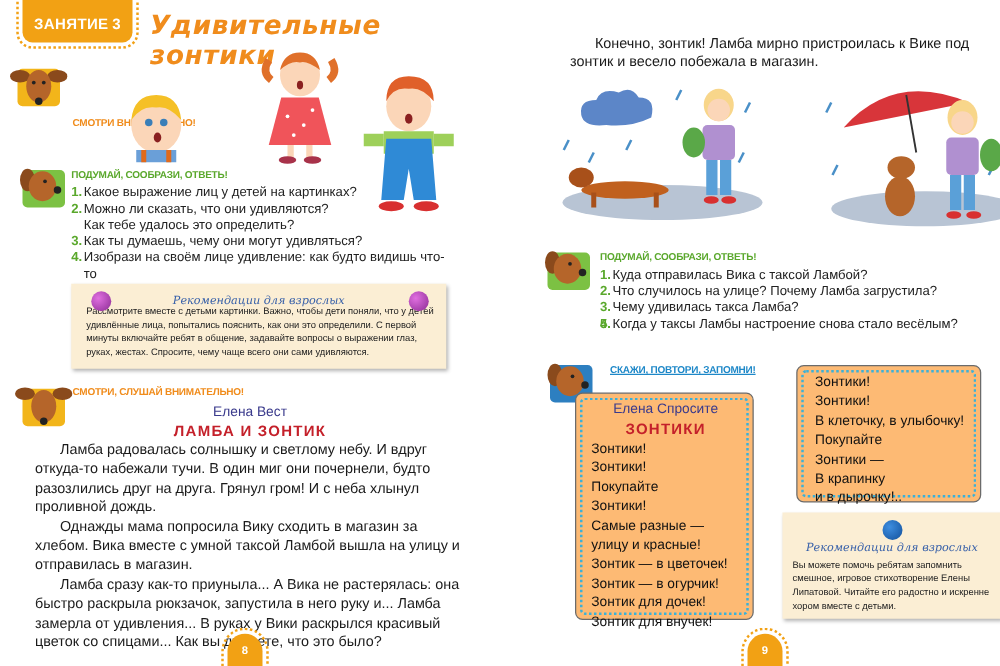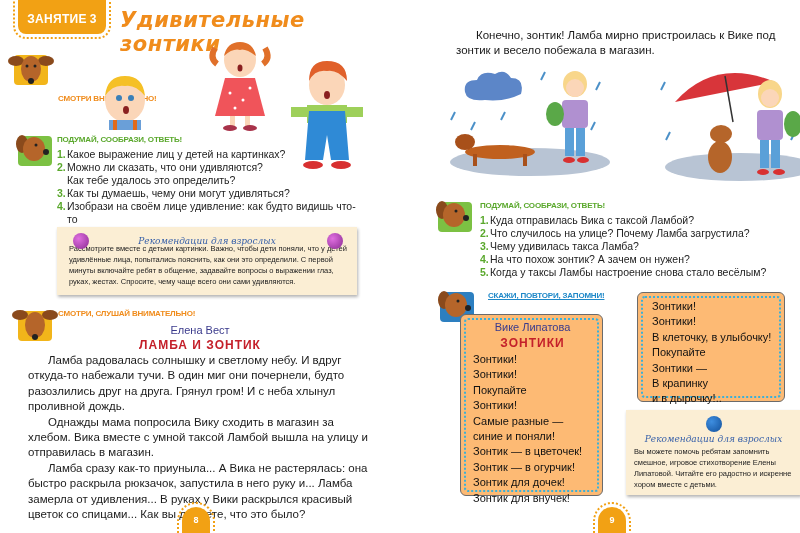--- a/index.html
+++ b/index.html
@@ -221,45 +221,45 @@
         <ellipse cx="22" cy="17" rx="11" ry="12" fill="#b5652a"></ellipse>
         <circle cx="34" cy="20" r="3" fill="#222"></circle>
         <circle cx="24" cy="13" r="1.5" fill="#222"></circle>
       </svg>
   </div>
   <div class="section-label lbl-green" style="left:60px; top:201px;">ПОДУМАЙ, СООБРАЗИ, ОТВЕТЬ!</div>
   <ul class="qlist" style="left:60px; top:214px; width:320px;">
     <li><span class="n">1.</span><span>Куда отправилась Вика с таксой Ламбой?</span></li>
     <li><span class="n">2.</span><span>Что случилось на улице? Почему Ламба загрустила?</span></li>
     <li><span class="n">3.</span><span>Чему удивилась такса Ламба?</span></li>
-    <li><span class="n">4.</span><span>На что похож зонтик? А зачем он нужен?</span></li>
+    <li><span class="n">4.</span></li>
     <li><span class="n">5.</span><span>Когда у таксы Ламбы настроение снова стало весёлым?</span></li>
   </ul>
 
   <div class="dog blue" style="left:20px; top:292px;">
     <svg width="40" height="36" viewBox="0 0 40 36">
         <ellipse cx="10" cy="12" rx="6" ry="9" fill="#8a4a1c"></ellipse>
         <ellipse cx="22" cy="17" rx="11" ry="12" fill="#b5652a"></ellipse>
         <circle cx="34" cy="20" r="3" fill="#222"></circle>
         <circle cx="24" cy="13" r="1.5" fill="#222"></circle>
       </svg>
   </div>
   <div class="section-label lbl-blue" style="left:68px; top:291px;">СКАЖИ, ПОВТОРИ, ЗАПОМНИ!</div>
 
   <div class="poem-box" style="left:40px; top:314px; width:143px; height:182px;">
     <div class="inner"></div>
-    <div class="author" style="left:0; width:143px; top:6px;">Вике Липатова</div>
+    <div class="author" style="left:0; width:143px; top:6px;">Елена Спросите</div>
     <div class="story-title" style="left:0; width:143px; top:21px;">ЗОНТИКИ</div>
     <div class="poem" style="left:12px; top:37px;">
       <div>Зонтики!</div>
       <div>Зонтики!</div>
       <div>Покупайте</div>
       <div>Зонтики!</div>
       <div>Самые разные —</div>
-      <div>синие и поняли!</div>
+      <div>улицу и красные!</div>
       <div>Зонтик — в цветочек!</div>
       <div>Зонтик — в огурчик!</div>
       <div>Зонтик для дочек!</div>
       <div>Зонтик для внучек!</div>
     </div>
   </div>
 
   <div class="poem-box" style="left:217px; top:292px; width:148px; height:110px;">
     <div class="inner"></div>
     <div class="poem" style="left:14px; top:6px;">

